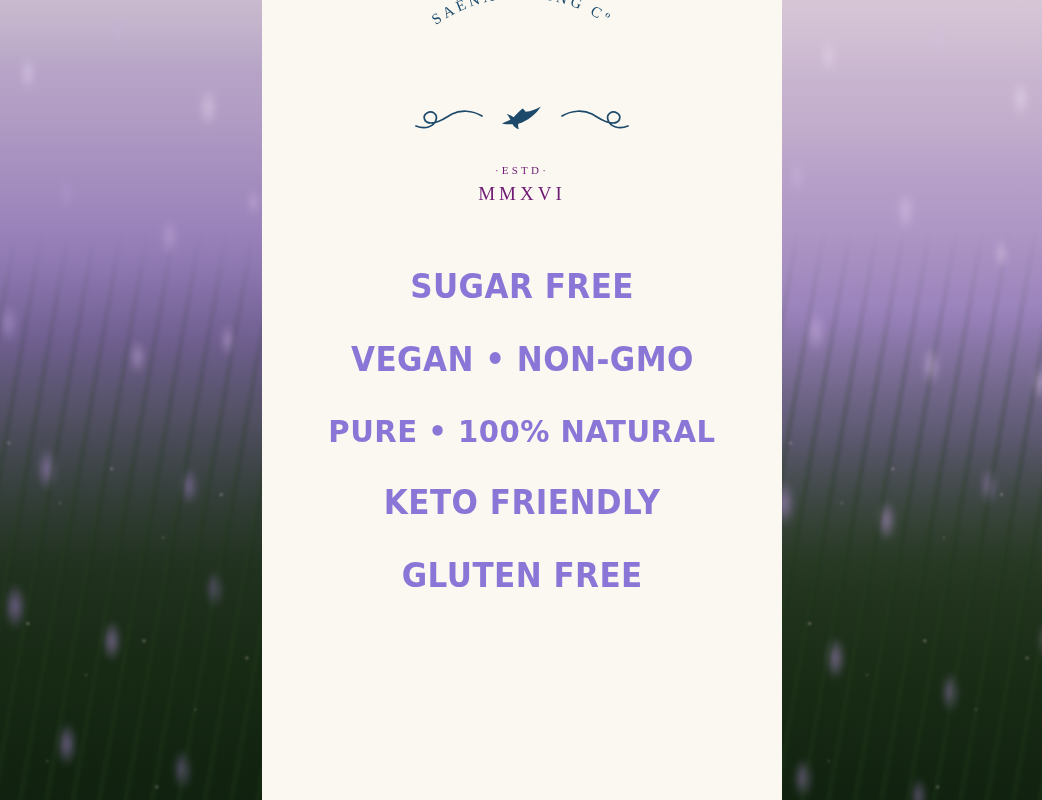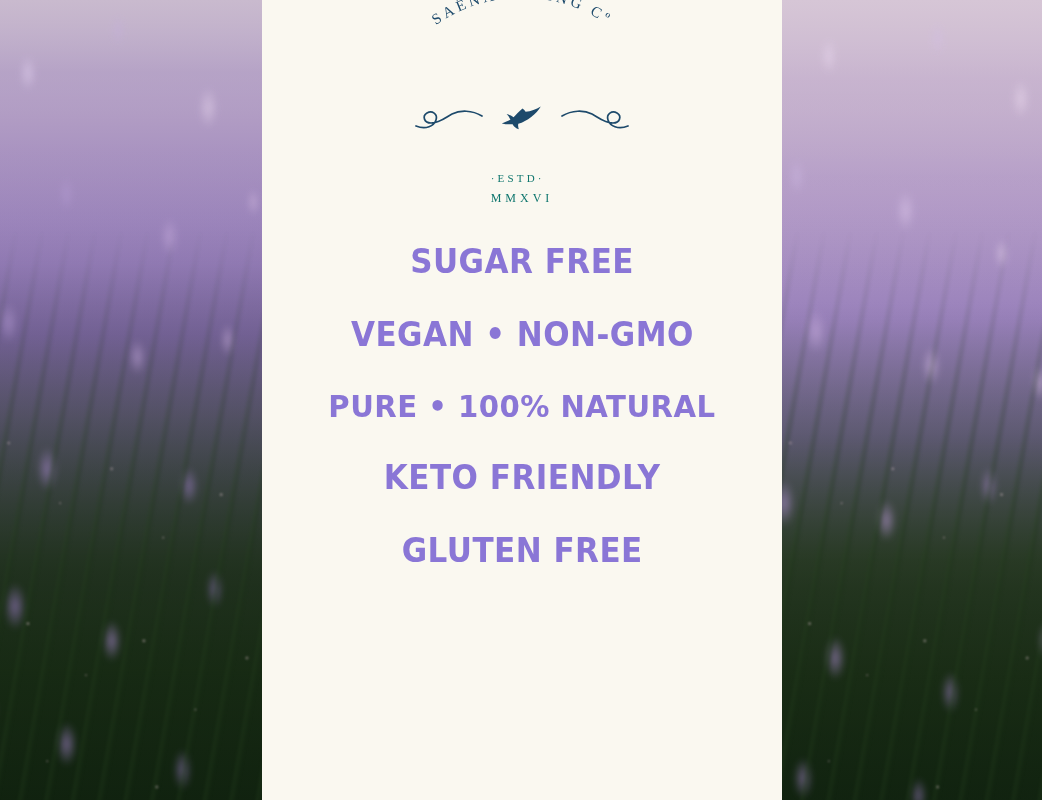--- a/index.html
+++ b/index.html
@@ -195,40 +195,40 @@
   .word-line {
     display: block;
     font-size: 92px;
     letter-spacing: 2px;
     transform: scaleY(1.12);
     transform-origin: center top;
   }
   .word-line.line-2 { margin-top: 16px; }
 
   .estd {
-    margin-top: 36px;
-    text-align: left;
+    margin-top: 28px;
+    text-align: center;
     font-family: "Liberation Serif", serif;
-    color: #0f766e;
+    color: #701a75;
   }
   .estd-top {
     display: block;
     font-size: 11px;
     letter-spacing: 3.2px;
   }
   .estd-year {
     display: block;
     margin-top: 7px;
-    font-size: 12px;
+    font-size: 19px;
     letter-spacing: 4px;
   }
 
   
   .claims {
-    margin-top: 36px;
+    margin-top: 62px;
     width: 100%;
     display: flex;
     flex-direction: column;
     align-items: center;
   }
   .claim {
     font-family: "DejaVu Sans", sans-serif;
     font-weight: bold;
     font-size: 33px;
     letter-spacing: .5px;

